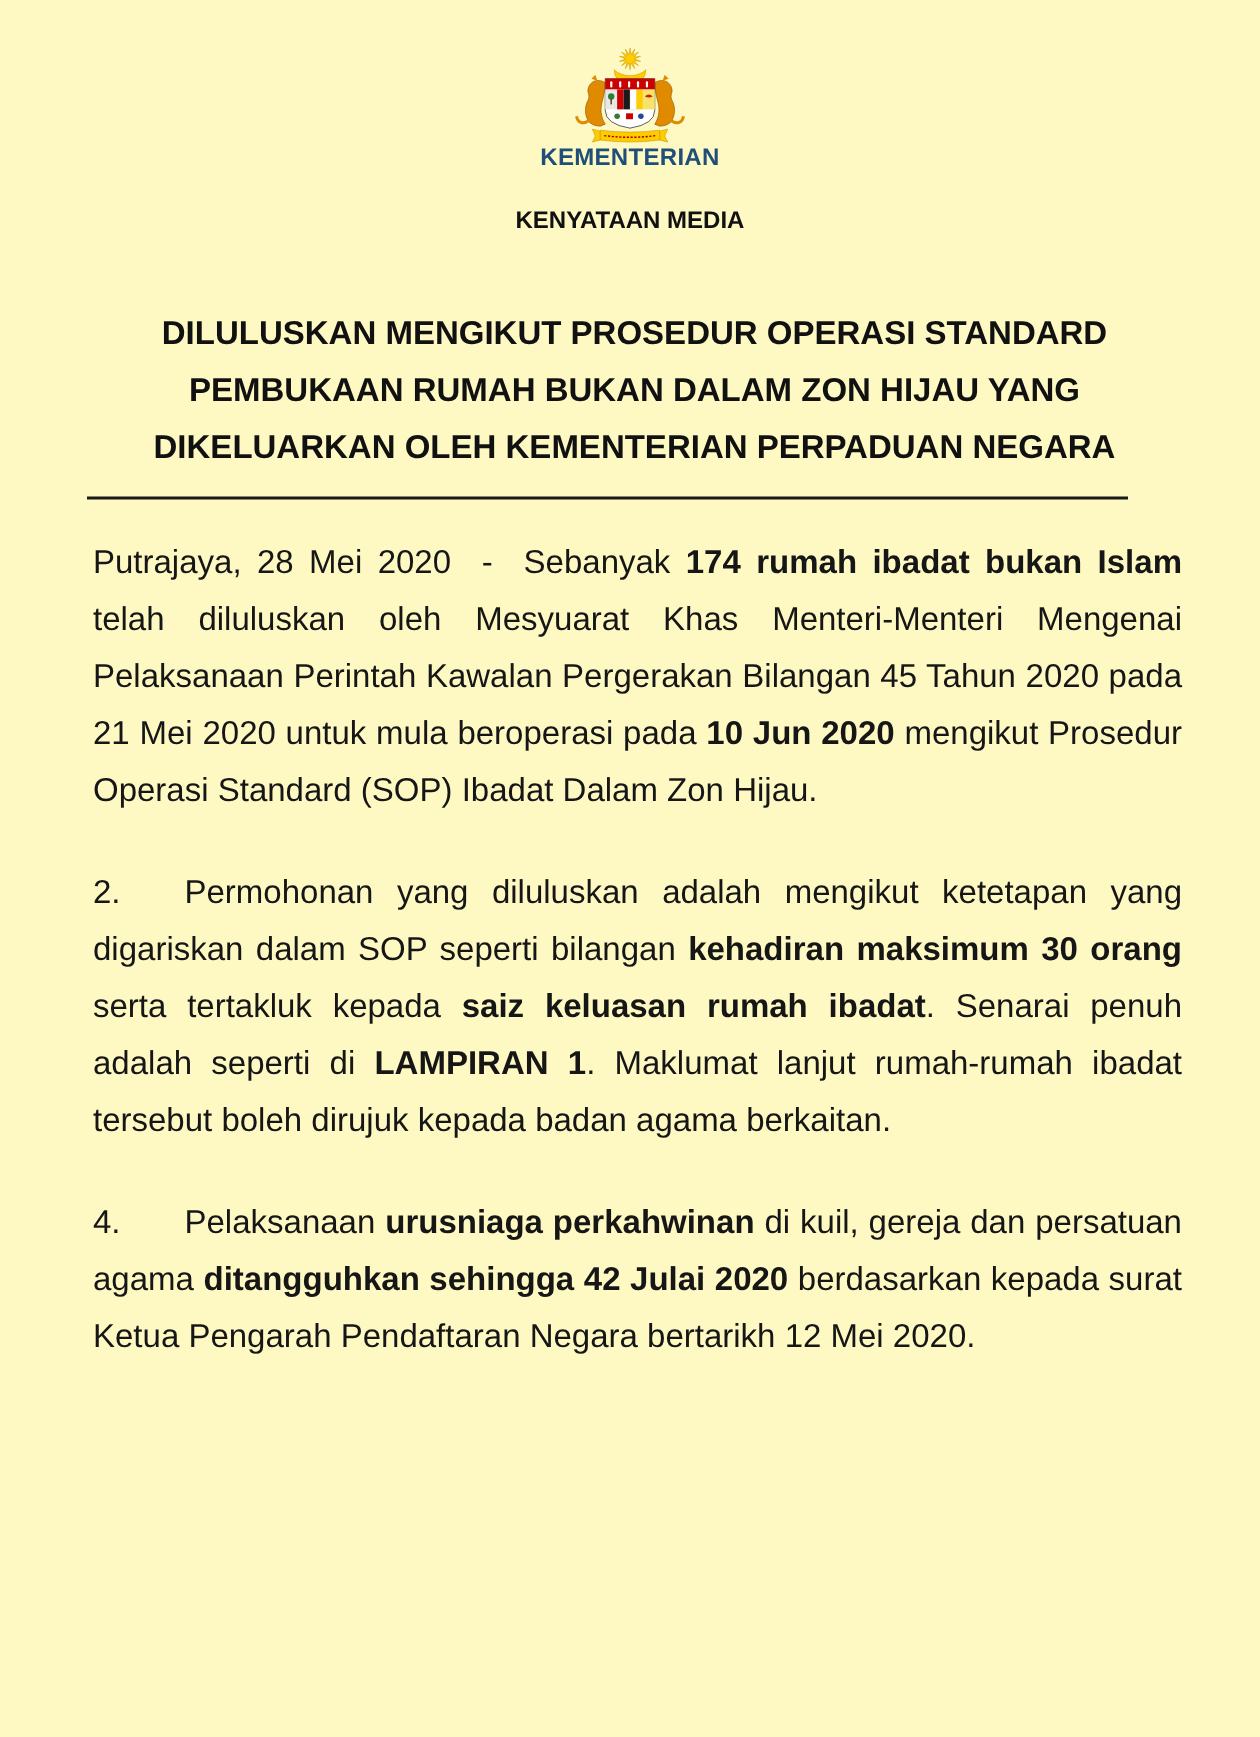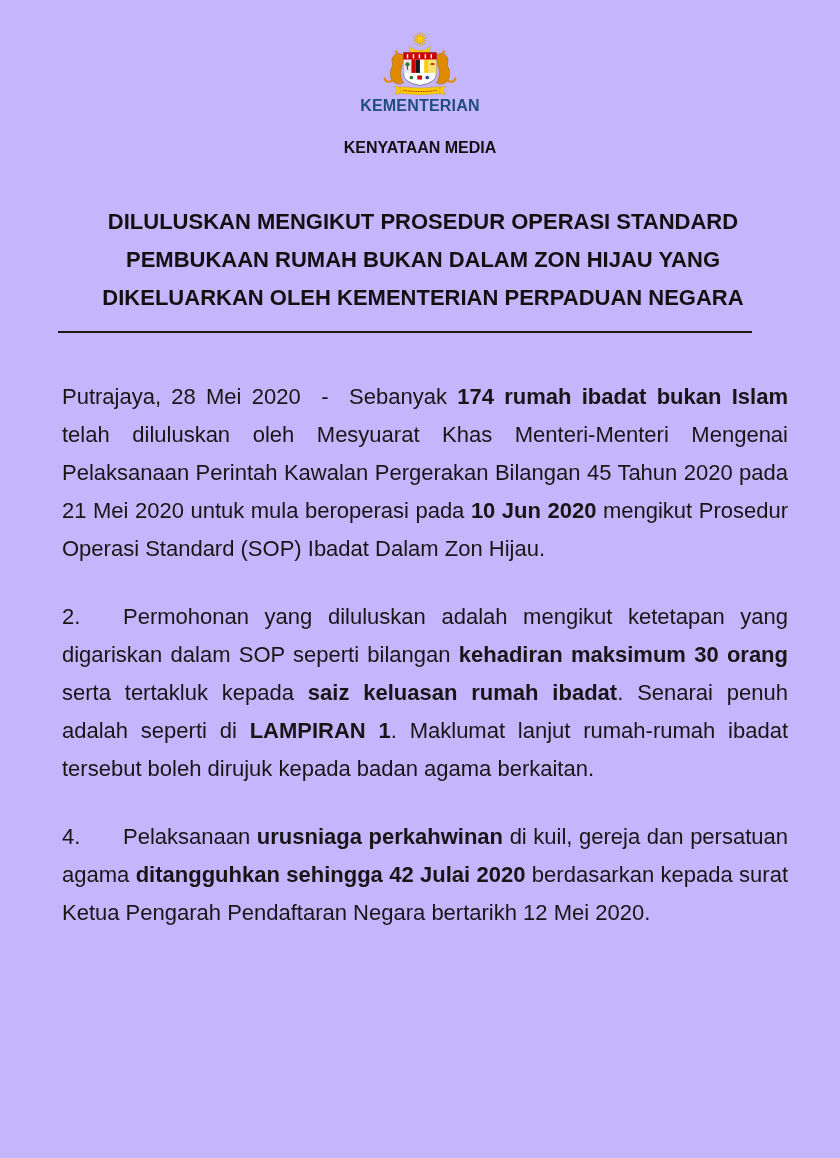--- a/index.html
+++ b/index.html
@@ -1,21 +1,21 @@
 <!DOCTYPE html>
 <html><head>
 <meta charset="utf-8">
 <style>
   html, body { margin: 0; padding: 0; background: #ffffff; }
   .page {
     position: relative;
     width: 840px;
     height: 1158px;
     margin: 0 auto;
-    background: #c4b5fd;
+    background: #fef9c3;
     overflow: hidden;
     font-family: "Liberation Sans", sans-serif;
     color: #111111;
   }
   .letterhead { padding-top: 30px; text-align: center; }
   .coat { display: block; margin: 0 auto; width: 100px; height: 66px; }
   .ministry {
     font-weight: bold;
     font-size: 16px;
     line-height: 19px;
@@ -38,21 +38,21 @@
     text-align: center;
     color: #111111;
   }
   .rule {
     margin: 14px 0 0 58px;
     width: 694px;
     height: 2px;
     background: #1a1a1a;
   }
   .bodytext {
-    margin: 45px 52px 0 62px;
+    margin: 23px 52px 0 62px;
     font-size: 22px;
     line-height: 38px;
     color: #161616;
   }
   .para { margin: 0 0 30px 0; text-align: justify; }
   .para:last-child { margin-bottom: 0; }
   .para .num { display: inline-block; width: 61px; }
   .para b { font-weight: bold; }
 </style>
 </head>

